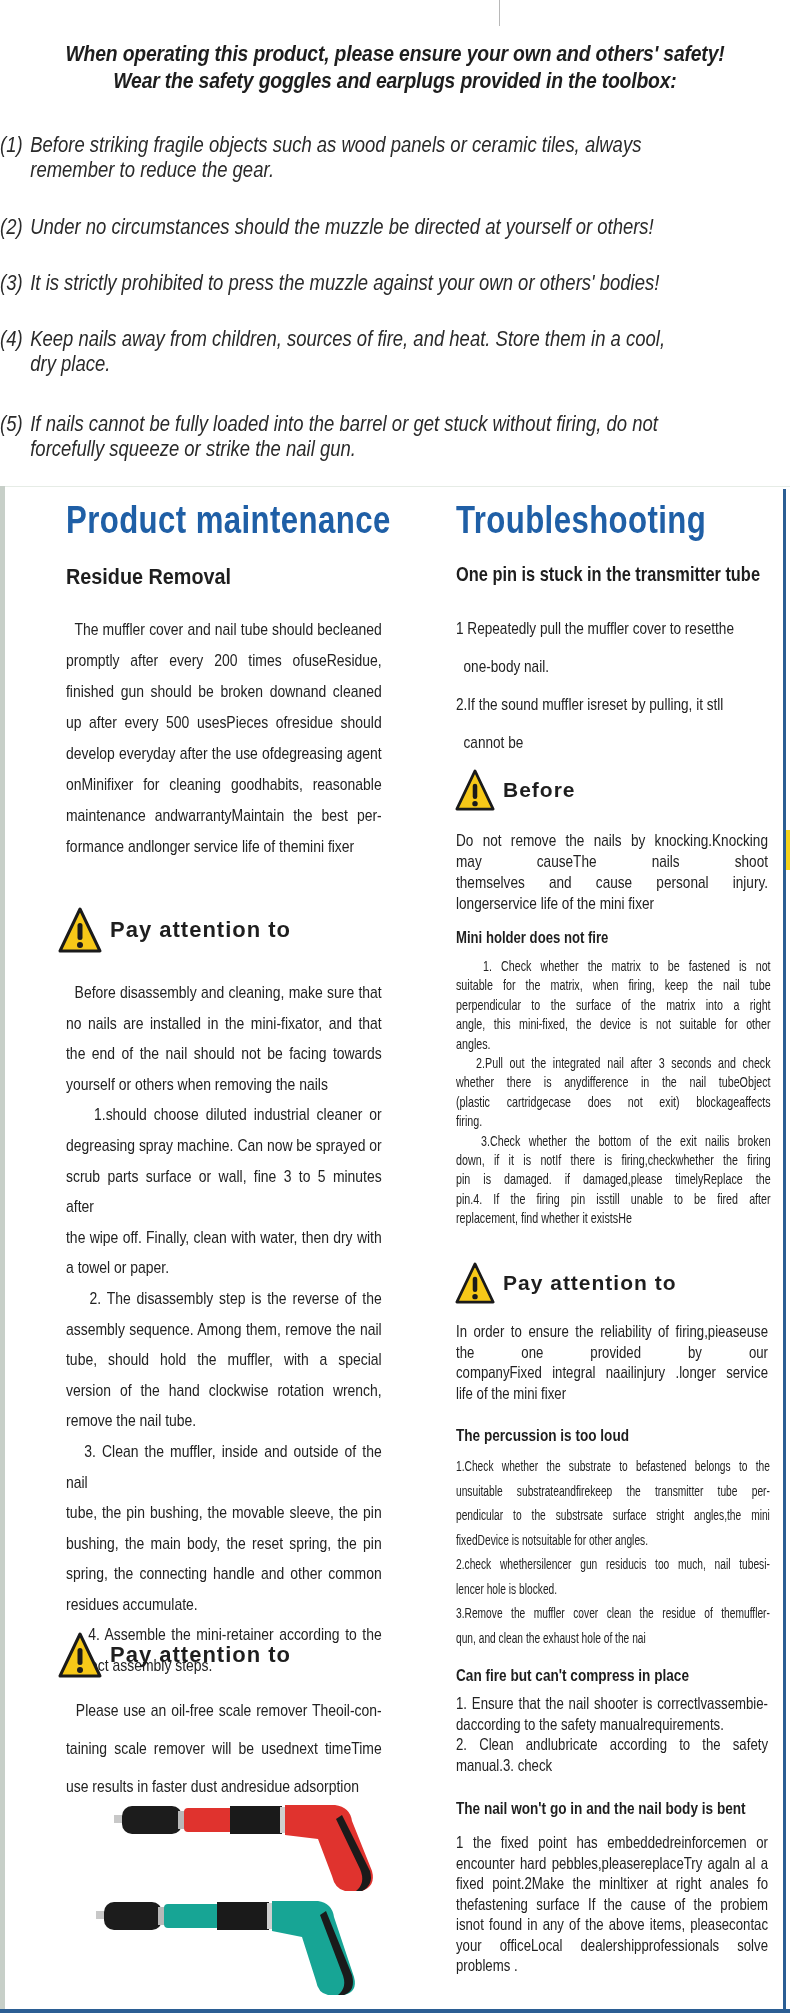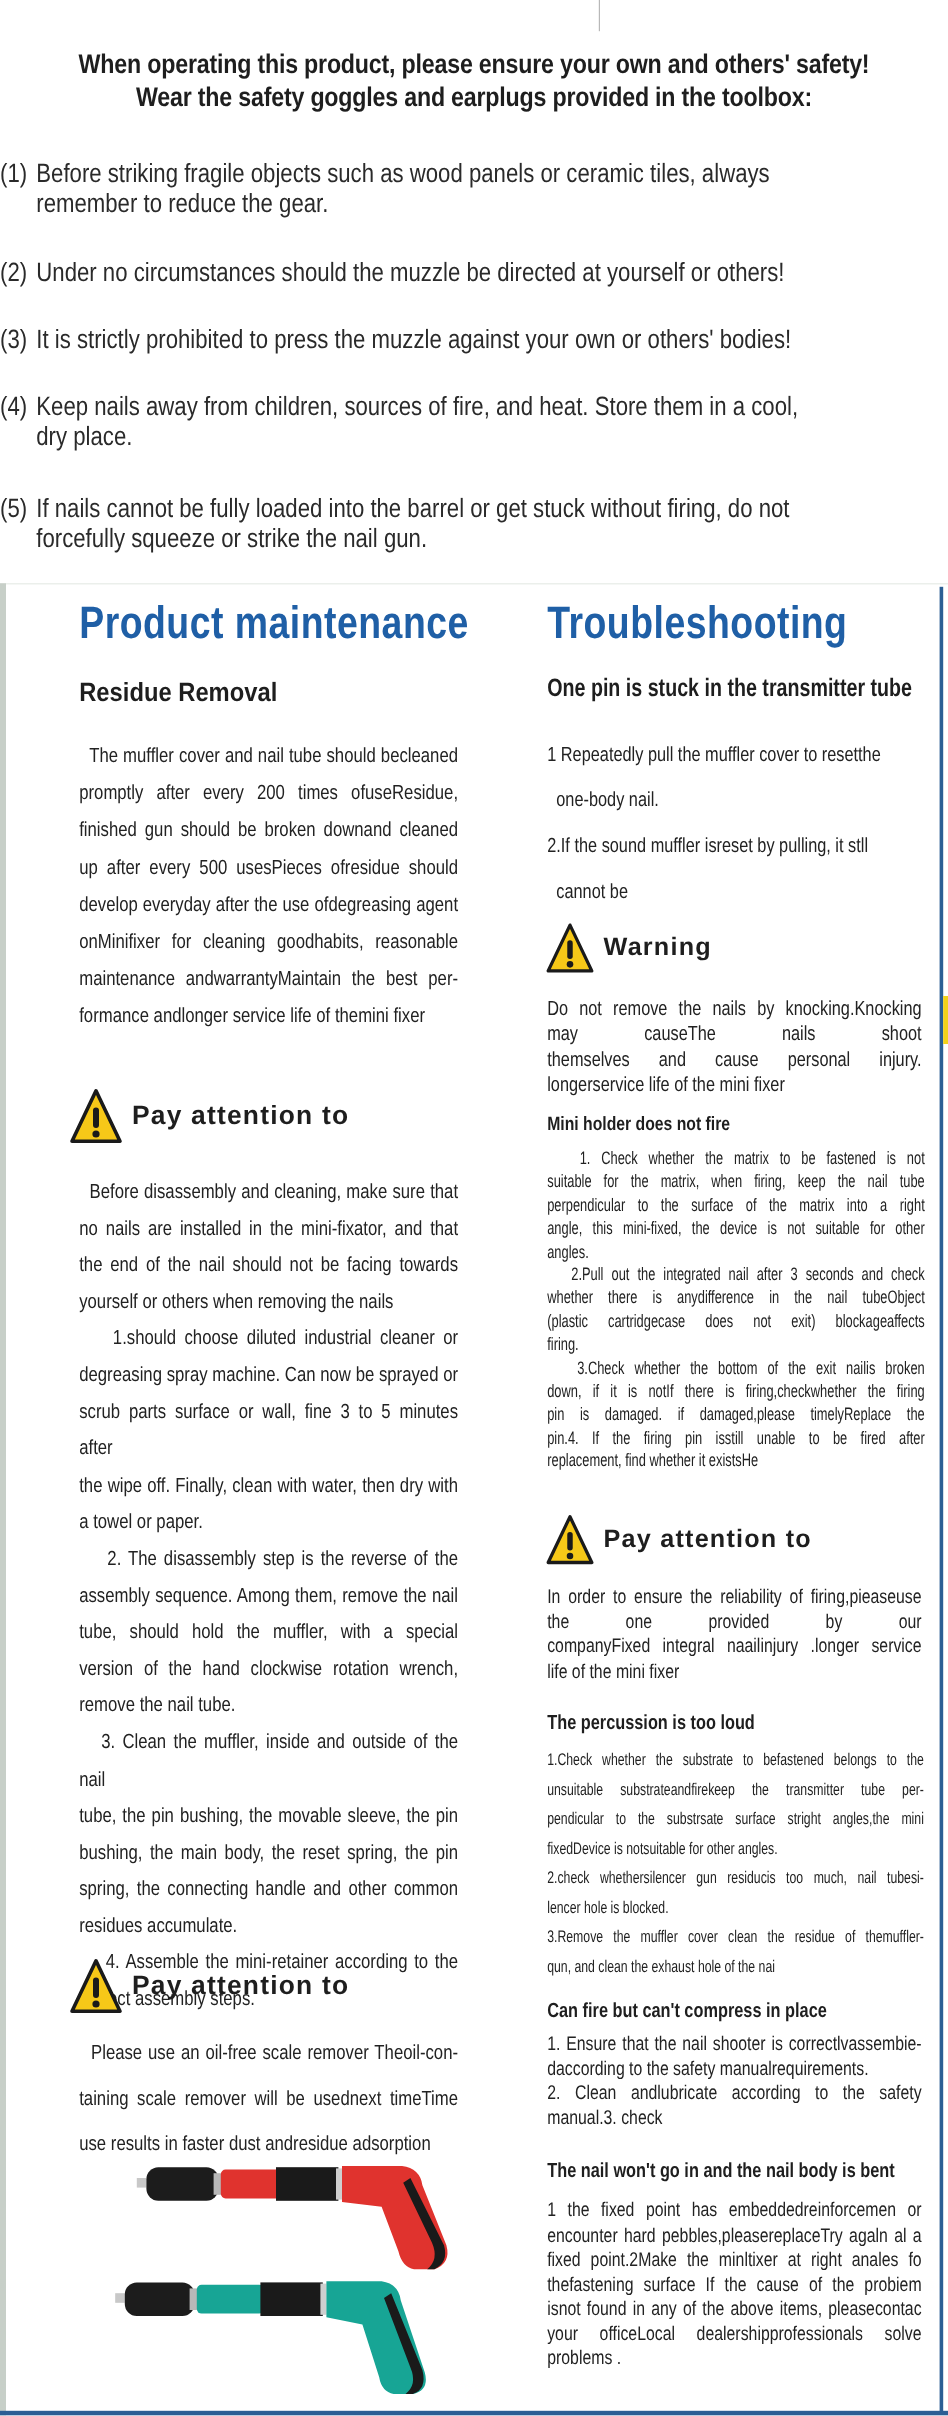--- a/index.html
+++ b/index.html
@@ -1,18 +1,18 @@
 <!DOCTYPE html>
 <html><head>
 <meta charset="utf-8">
 <style>
   html, body { margin: 0; padding: 0; background: #ffffff; }
   body { width: 790px; height: 2013px; position: relative; overflow: hidden; font-family: "Liberation Sans", sans-serif; color: #222; }
   .top-rule { position: absolute; left: 499px; top: 0; width: 1px; height: 26px; background: #b8b8b8; }
-  .safety { position: absolute; left: 0; top: 40px; width: 790px; }
+  .safety { position: absolute; left: 0; top: 40px; width: 790px; font-style: italic; }
   .safety-head { text-align: center; font-weight: bold; font-size: 22.5px; line-height: 27px; color: #1e1e1e; transform: scaleX(0.86); transform-origin: center; letter-spacing: -0.2px; }
   .safety-list { position: absolute; top: 92px; left: 0; width: 790px; }
   .safety-item { position: absolute; left: 0; font-size: 22px; line-height: 25px; color: #2a2a2a; transform: scaleX(0.84); transform-origin: left top; width: 900px; }
   .safety-item .num { display: inline-block; width: 36px; }
   .safety-item .txt { display: inline; }
   .safety-item .cont { display: block; padding-left: 36px; }
 
   .panel { position: absolute; left: 0; top: 486px; width: 790px; height: 1527px; background: #ffffff; }
   .panel-left-stripe { position: absolute; left: 0; top: 0; width: 5px; height: 1527px; background: #c7cfc8; }
   .panel-top-line { position: absolute; left: 5px; top: 0; width: 785px; height: 1px; background: #e6ece6; }
@@ -170,21 +170,21 @@
         <p style="text-align-last: left;">2.If the sound muffler isreset by pulling, it stll</p>
         <p style="text-align-last: left;">&nbsp;&nbsp;cannot be</p>
       </div>
 
     <div class="warn" style="top:282px; left:-1px;">
       <svg width="40" height="44" viewBox="0 0 44 48">
         <path d="M22 3 L42 45 L2 45 Z" fill="#f6c818" stroke="#1a1a1a" stroke-width="3" stroke-linejoin="round"></path>
         <rect x="19.5" y="17" width="5" height="17" rx="2.5" fill="#1a1a1a"></rect>
         <circle cx="22" cy="39" r="3" fill="#1a1a1a"></circle>
       </svg>
-      <span class="label" style="font-size:21px;">Warning</span>
+      <span class="label" style="font-size:21px;">Before</span>
     </div>
 
     <div class="para" style="top:344px; width:390px; font-size:17px; line-height:21px; text-align:left; transform:scaleX(0.8);">
         <p style="text-align-last: justify;">Do not remove the nails by knocking.Knocking</p>
         <p style="text-align-last: justify;">may causeThe nails shoot</p>
         <p style="text-align-last: justify;">themselves and cause personal injury.</p>
         <p style="text-align-last: left;">longerservice life of the mini fixer</p>
       </div>
 
     <div class="sub-title" style="top:443px; font-size:16px; transform:scaleX(0.82);">Mini holder does not fire</div>

